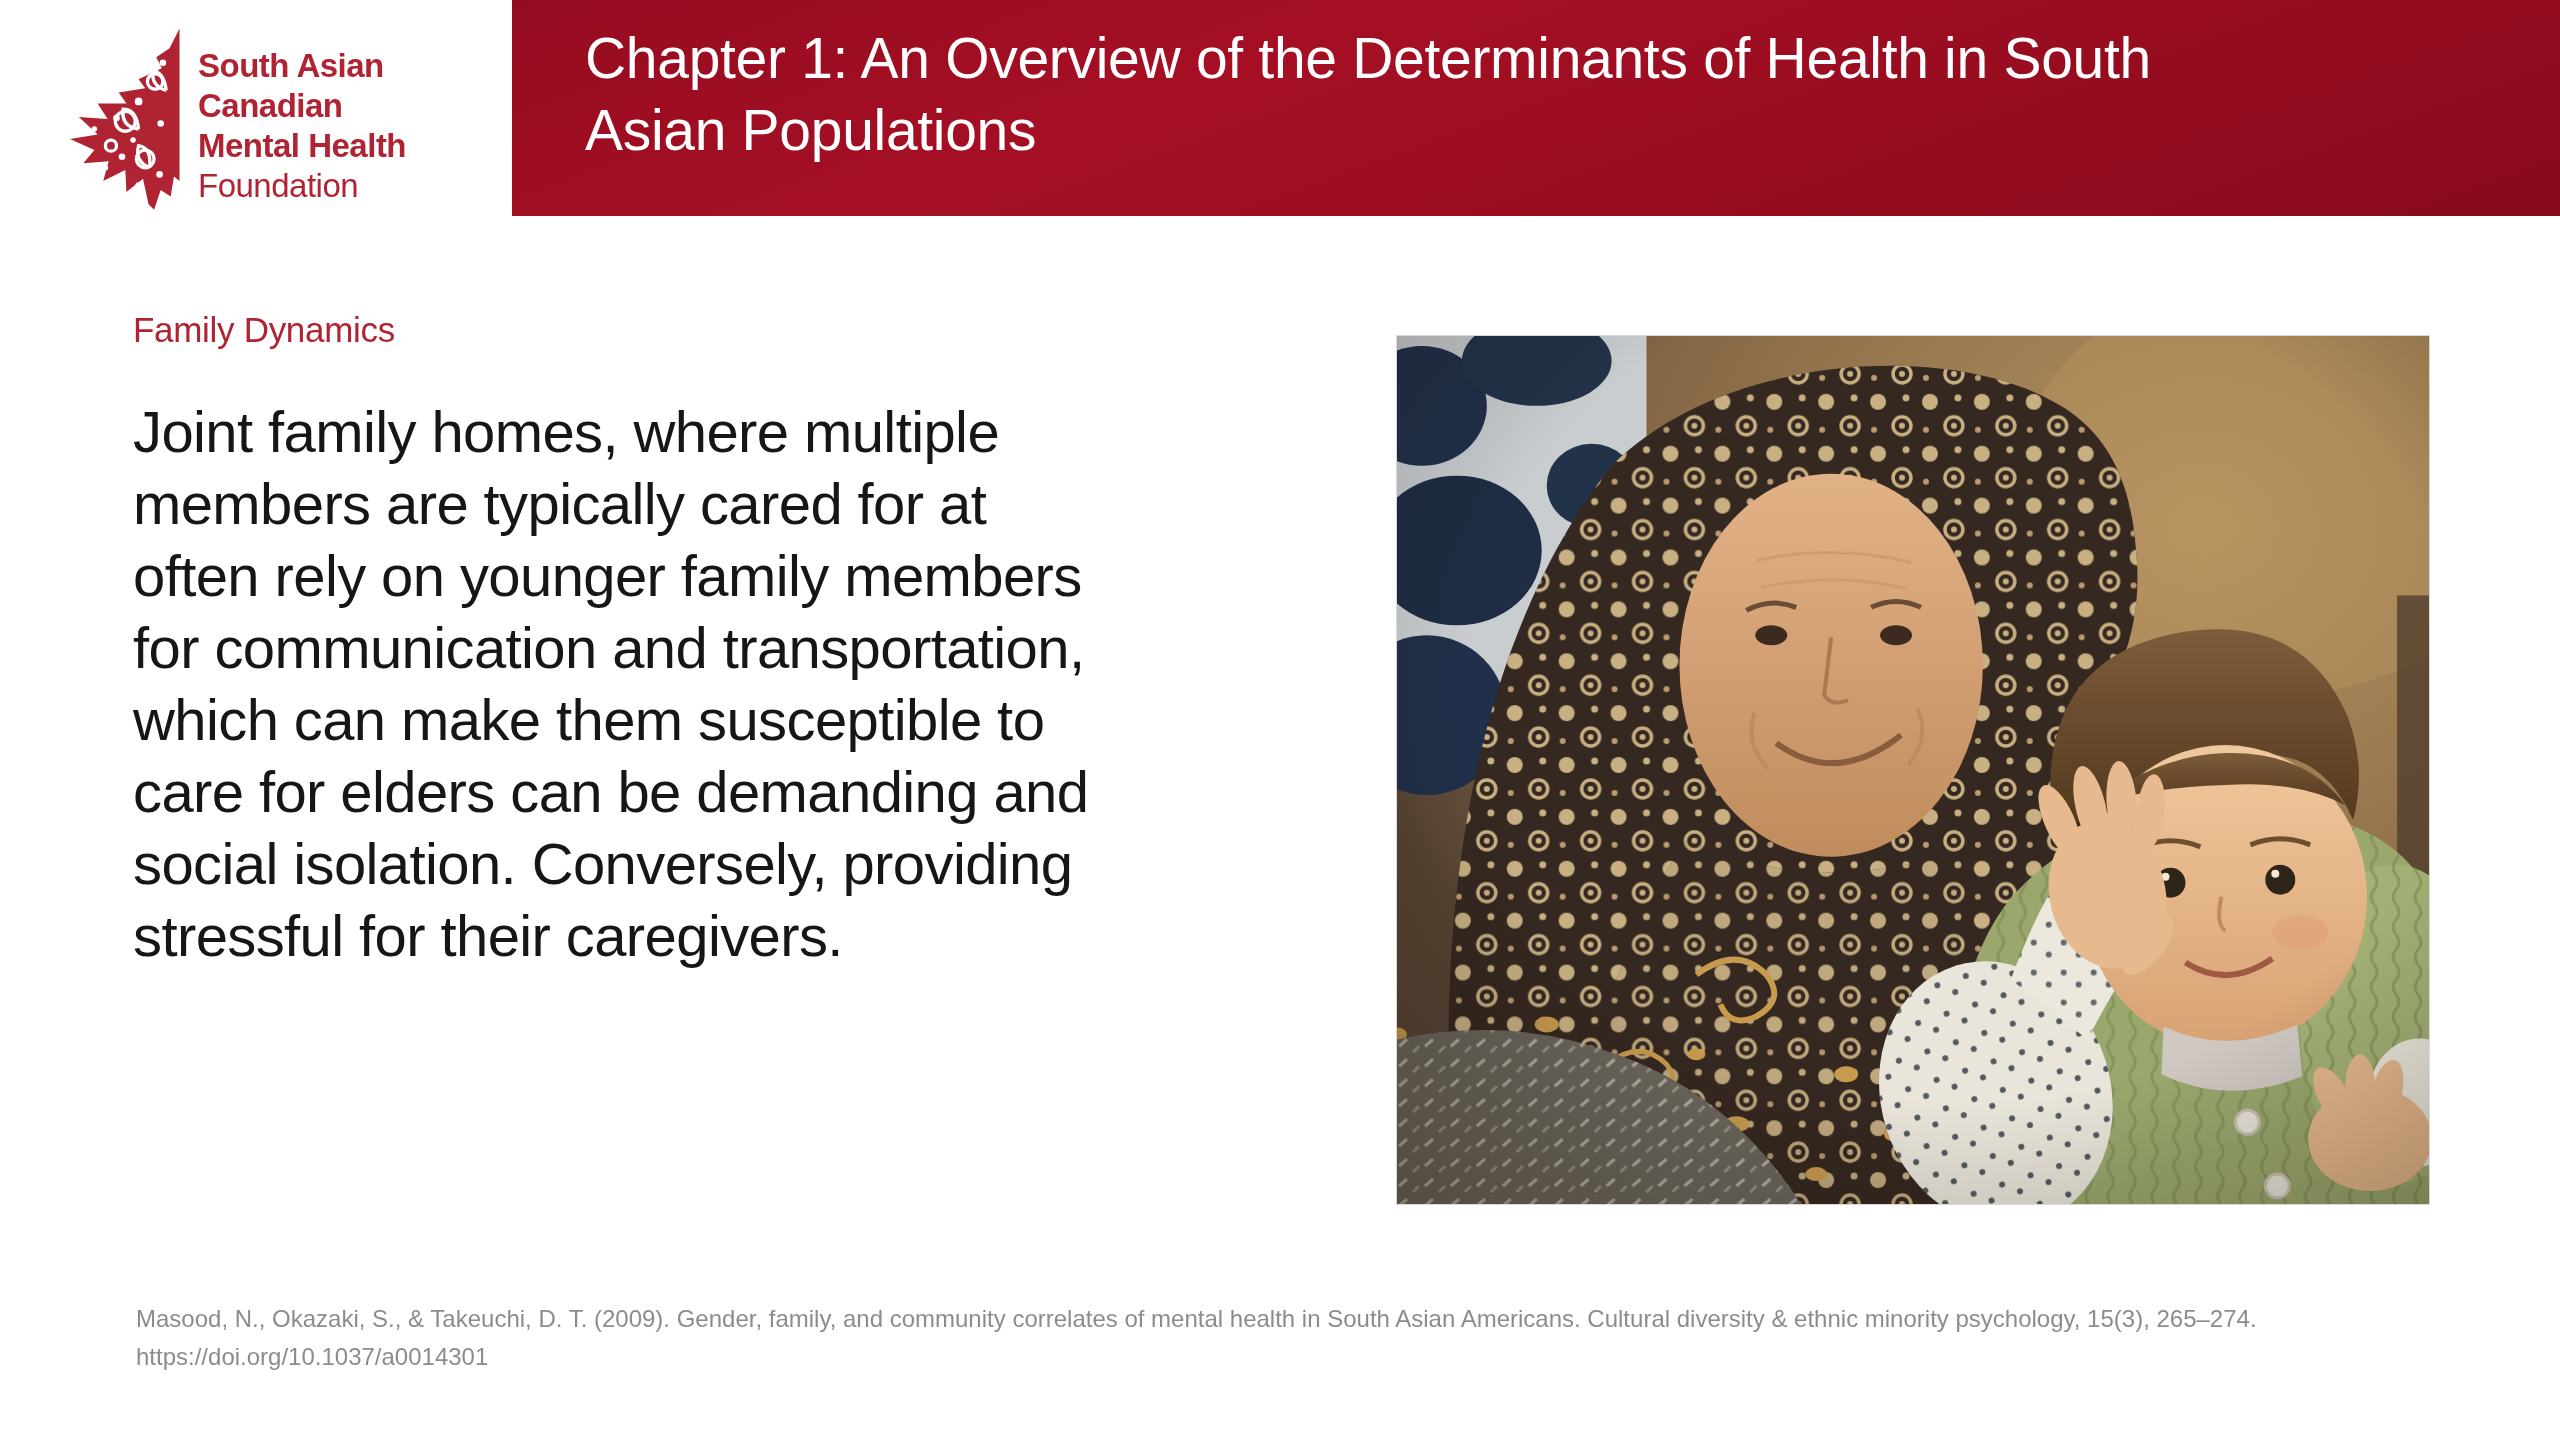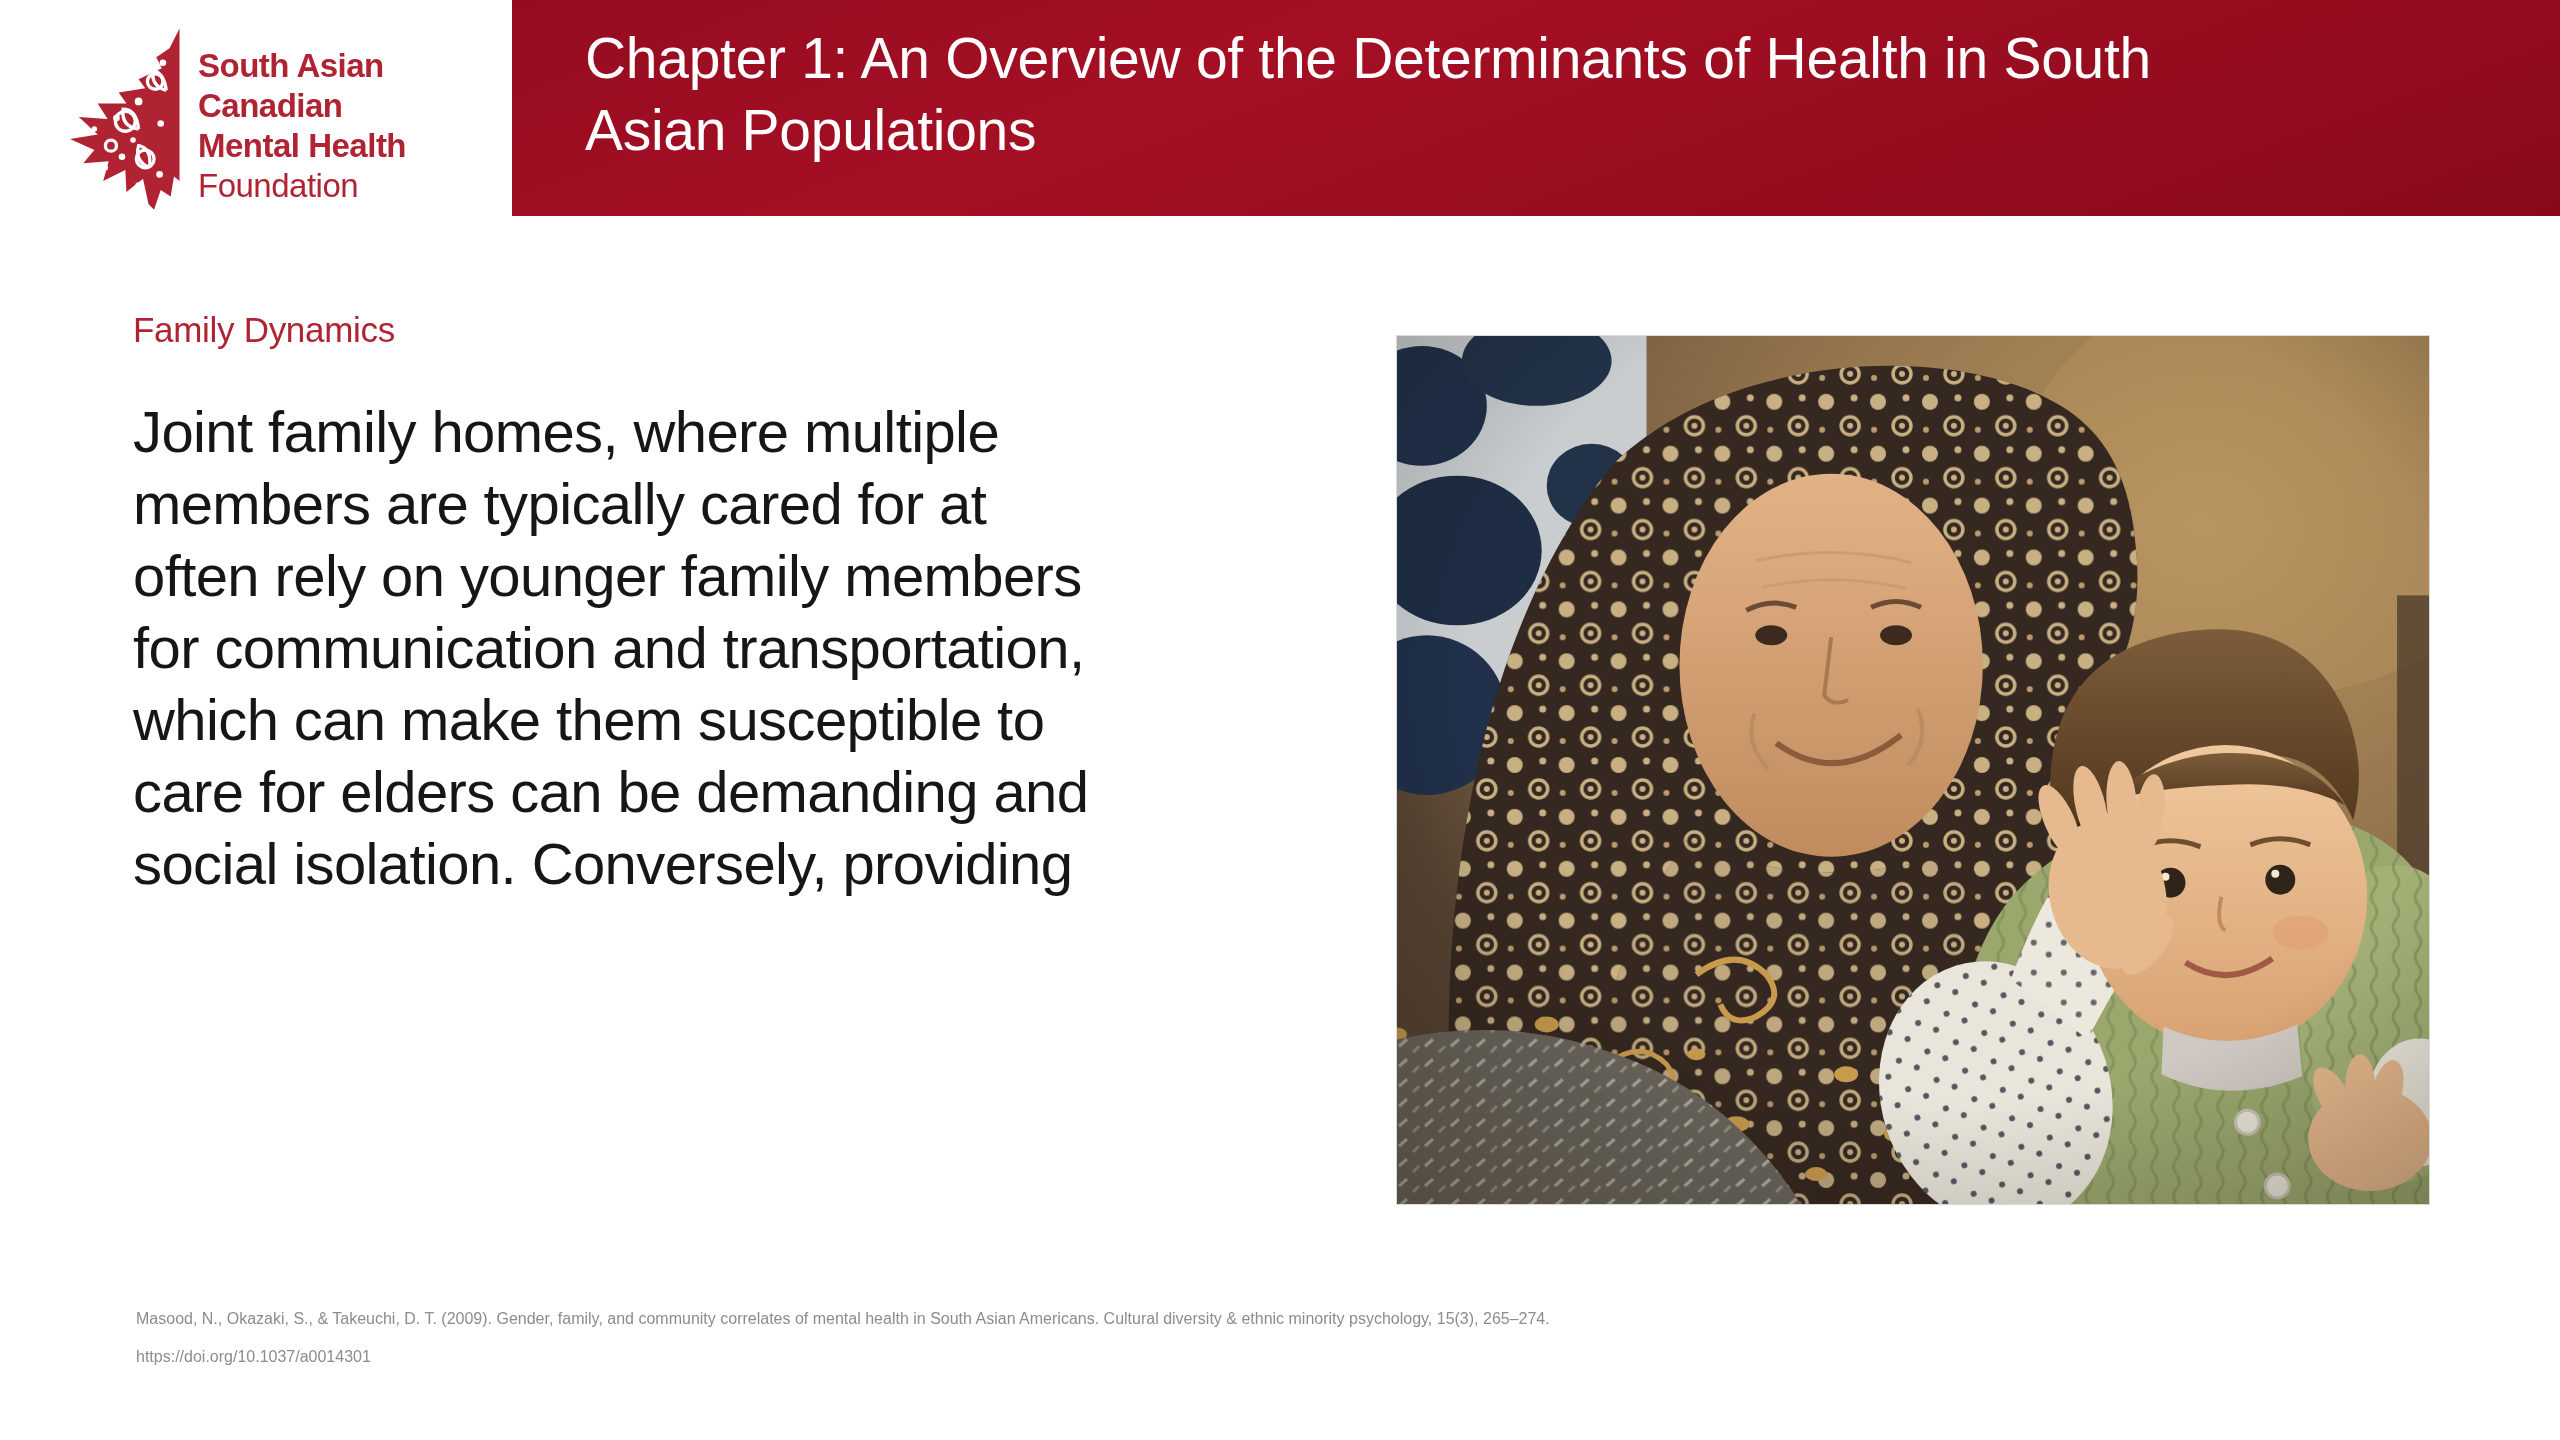--- a/index.html
+++ b/index.html
@@ -71,21 +71,21 @@
     box-sizing: border-box;
     overflow: hidden;
     background: #8a6c49;
   }
   .photo svg { display: block; width: 100%; height: 100%; }
 
   
   .citation {
     position: absolute; left: 136px; top: 1300px;
     color: #8c8c8c;
-    font-size: 16px; line-height: 38px;
+    font-size: 24px; line-height: 38px;
     font-weight: 400;
     white-space: nowrap;
   }
 </style>
 </head>
 <body>
 
 <div class="slide">
 
   <div class="logo-area">
@@ -133,20 +133,21 @@
   <div class="section-heading">Family Dynamics</div>
 
   <div class="body-text">
     <div>Joint family homes, where multiple</div>
     <div>members are typically cared for at</div>
     <div>often rely on younger family members</div>
     <div>for communication and transportation,</div>
     <div>which can make them susceptible to</div>
     <div>care for elders can be demanding and</div>
     <div>social isolation. Conversely, providing</div>
+    <div>stressful for their caregivers.</div>
   </div>
 
   <div class="photo">
     <svg viewBox="0 0 1034 870" preserveAspectRatio="none" aria-hidden="true">
       <defs>
         <radialGradient id="bgGrad" cx="78%" cy="22%" r="85%">
           <stop offset="0%" stop-color="#b3925f"></stop>
           <stop offset="45%" stop-color="#96764e"></stop>
           <stop offset="75%" stop-color="#7a5f41"></stop>
           <stop offset="100%" stop-color="#574433"></stop>

